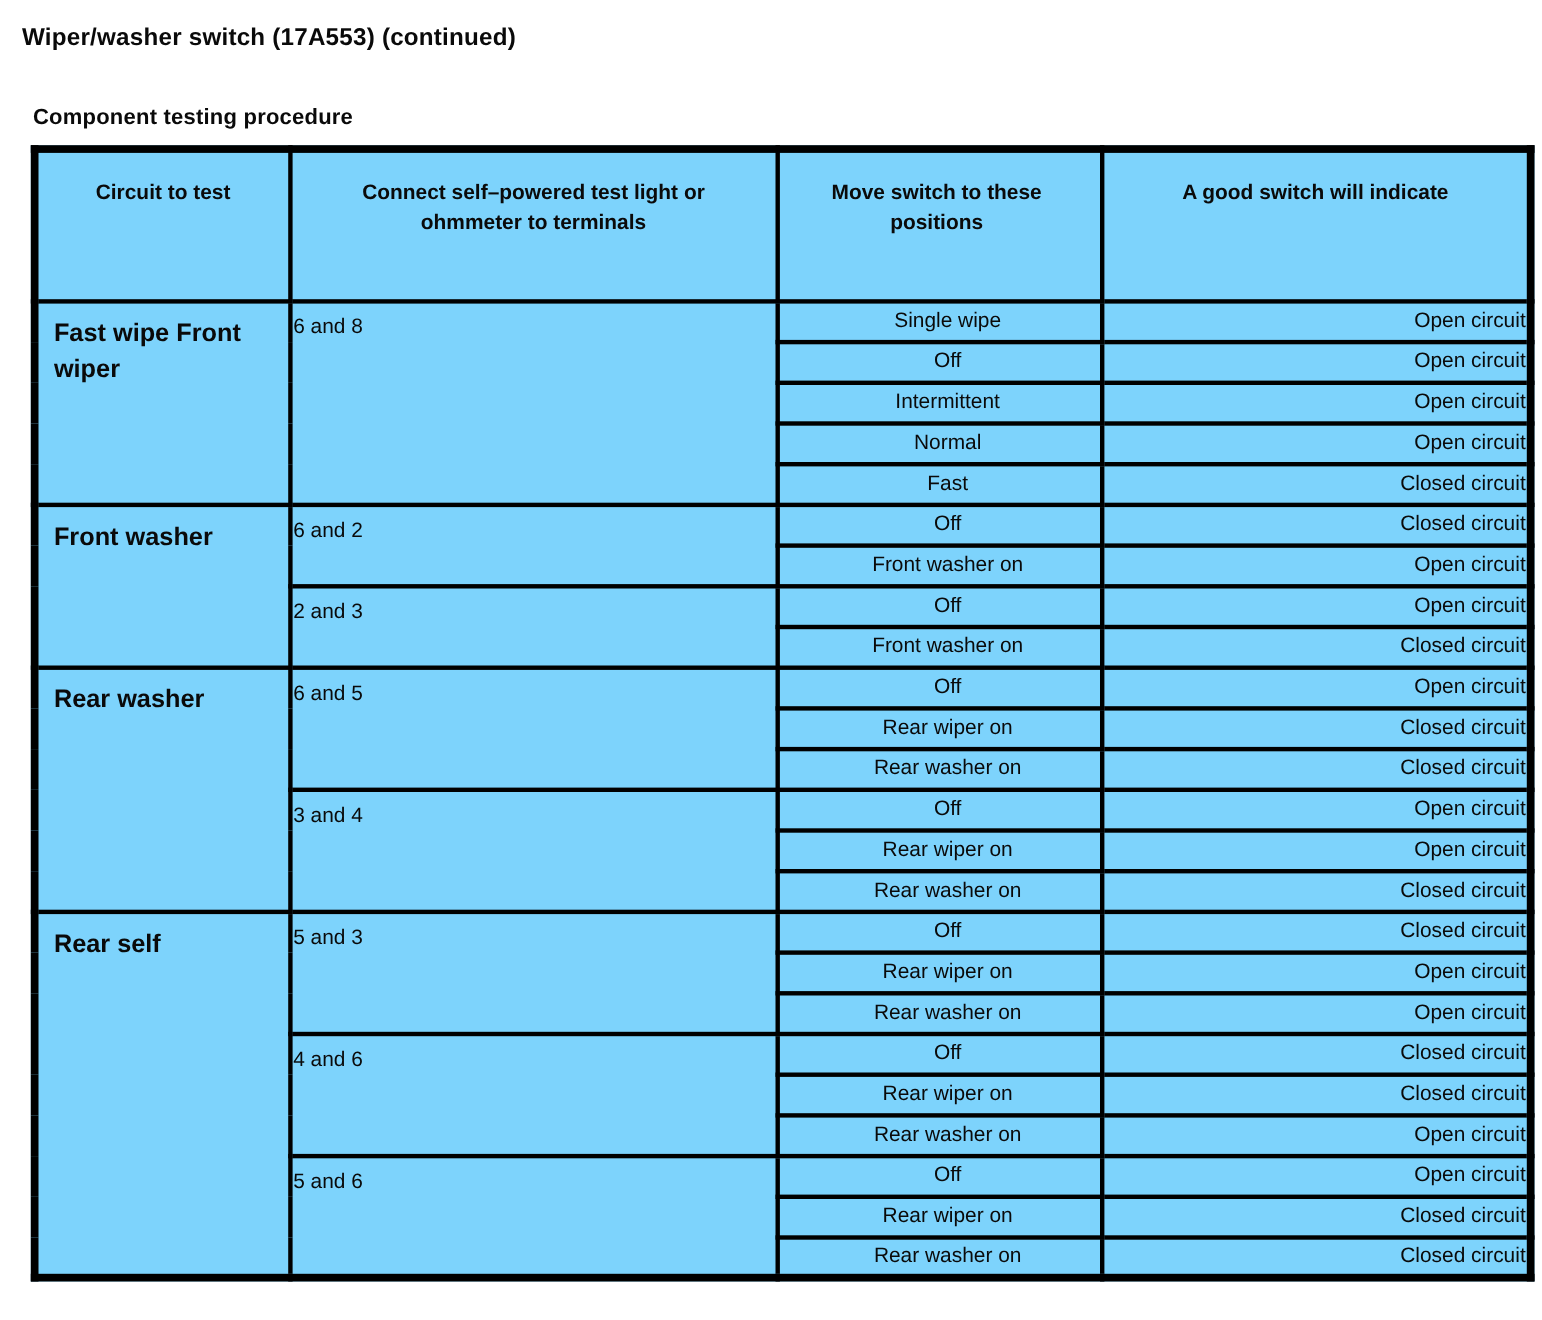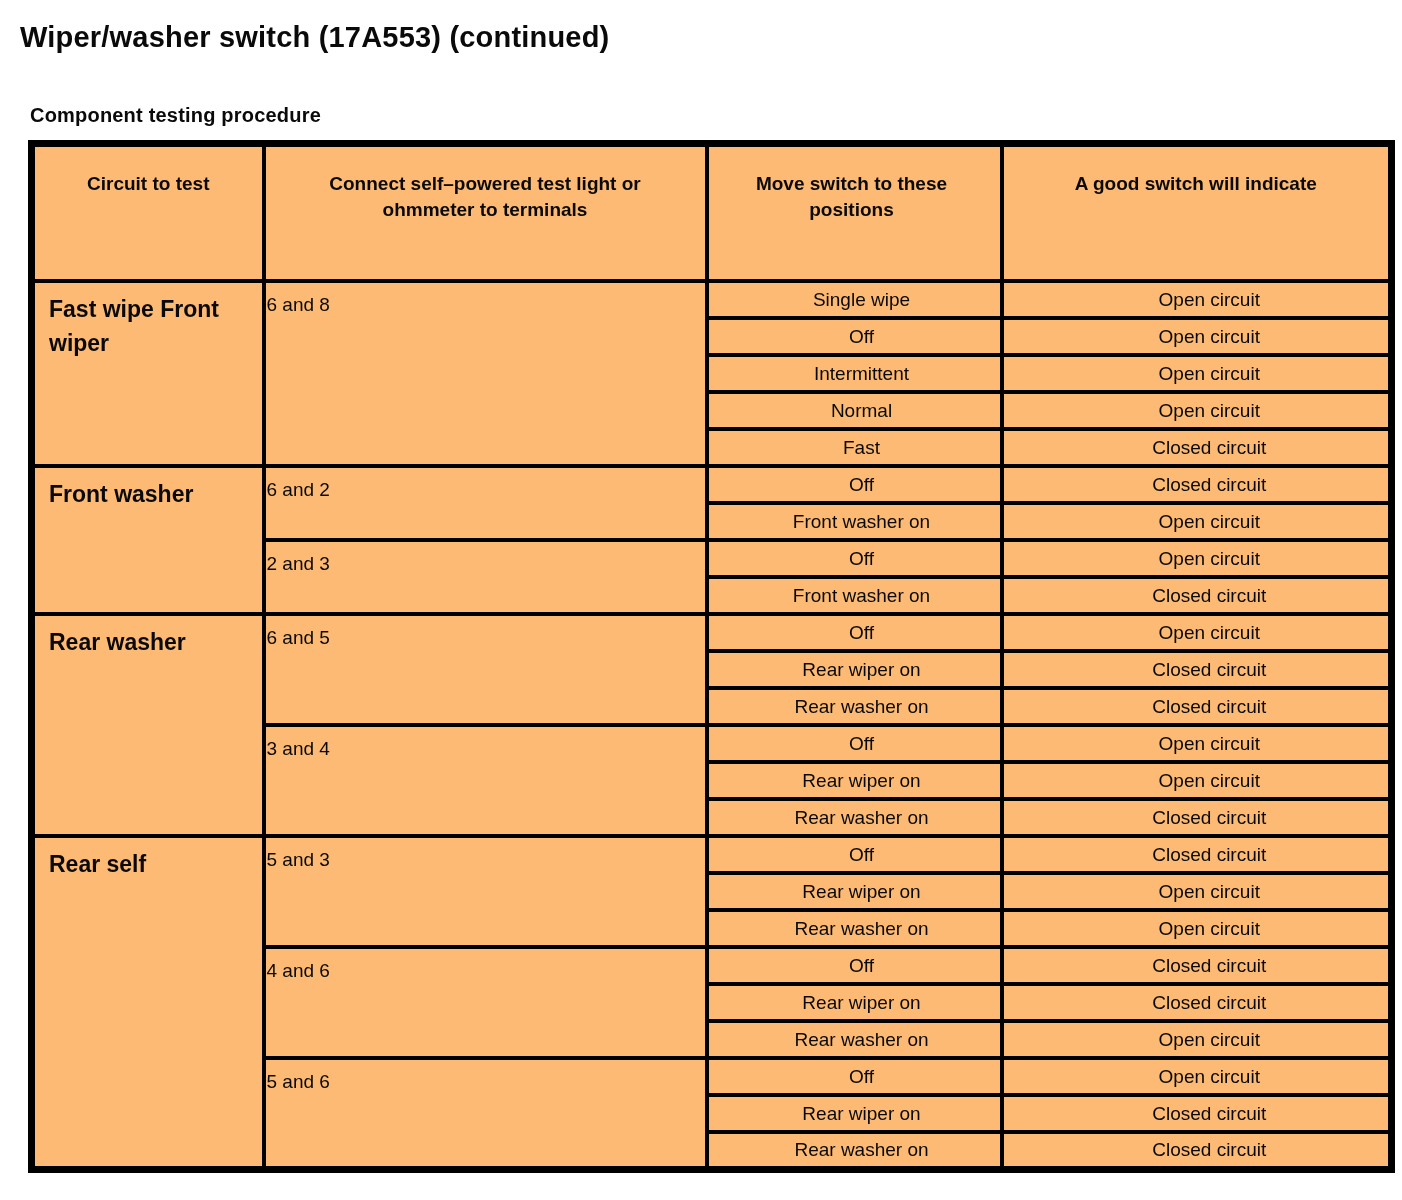--- a/index.html
+++ b/index.html
@@ -4,38 +4,38 @@
 <style>
   html, body {
     margin: 0; padding: 0;
     background: #ffffff;
     width: 1402px; height: 1200px;
     font-family: "Liberation Sans", sans-serif;
     color: #0a0a0a;
     -webkit-font-smoothing: antialiased;
   }
   .page-title {
-    font-size: 29px;
+    font-size: 22px;
     font-weight: bold;
     margin: 22px 0 0 20px;
     line-height: 1.1;
     letter-spacing: 0.2px;
   }
   .section-heading {
     font-size: 20px;
     font-weight: bold;
     margin: 50px 0 13px 30px;
     letter-spacing: 0.2px;
   }
   table.test-table {
     border-collapse: collapse;
     table-layout: fixed;
     width: 1360px;
     margin-left: 28px;
-    background: #fdba74;
+    background: #7dd3fc;
     border: 7px solid #000;
   }
   table.test-table th,
   table.test-table td {
     border: 4px solid #000;
     overflow: hidden;
   }
   tr.header-row { height: 138px; }
   tr.data-row   { height: 37px;  }
   th.col-header {
@@ -63,21 +63,21 @@
   }
   td.position-cell {
     font-size: 19px;
     vertical-align: middle;
     text-align: center;
     padding-left: 16px;
   }
   td.indicate-cell {
     font-size: 19px;
     vertical-align: middle;
-    text-align: center;
+    text-align: right;
     padding-left: 28px;
   }
 </style>
 </head>
 <body>
 
 <div class="page-title">Wiper/washer switch (17A553) (continued)</div>
 <div class="section-heading">Component testing procedure</div>
 
 <table class="test-table">

